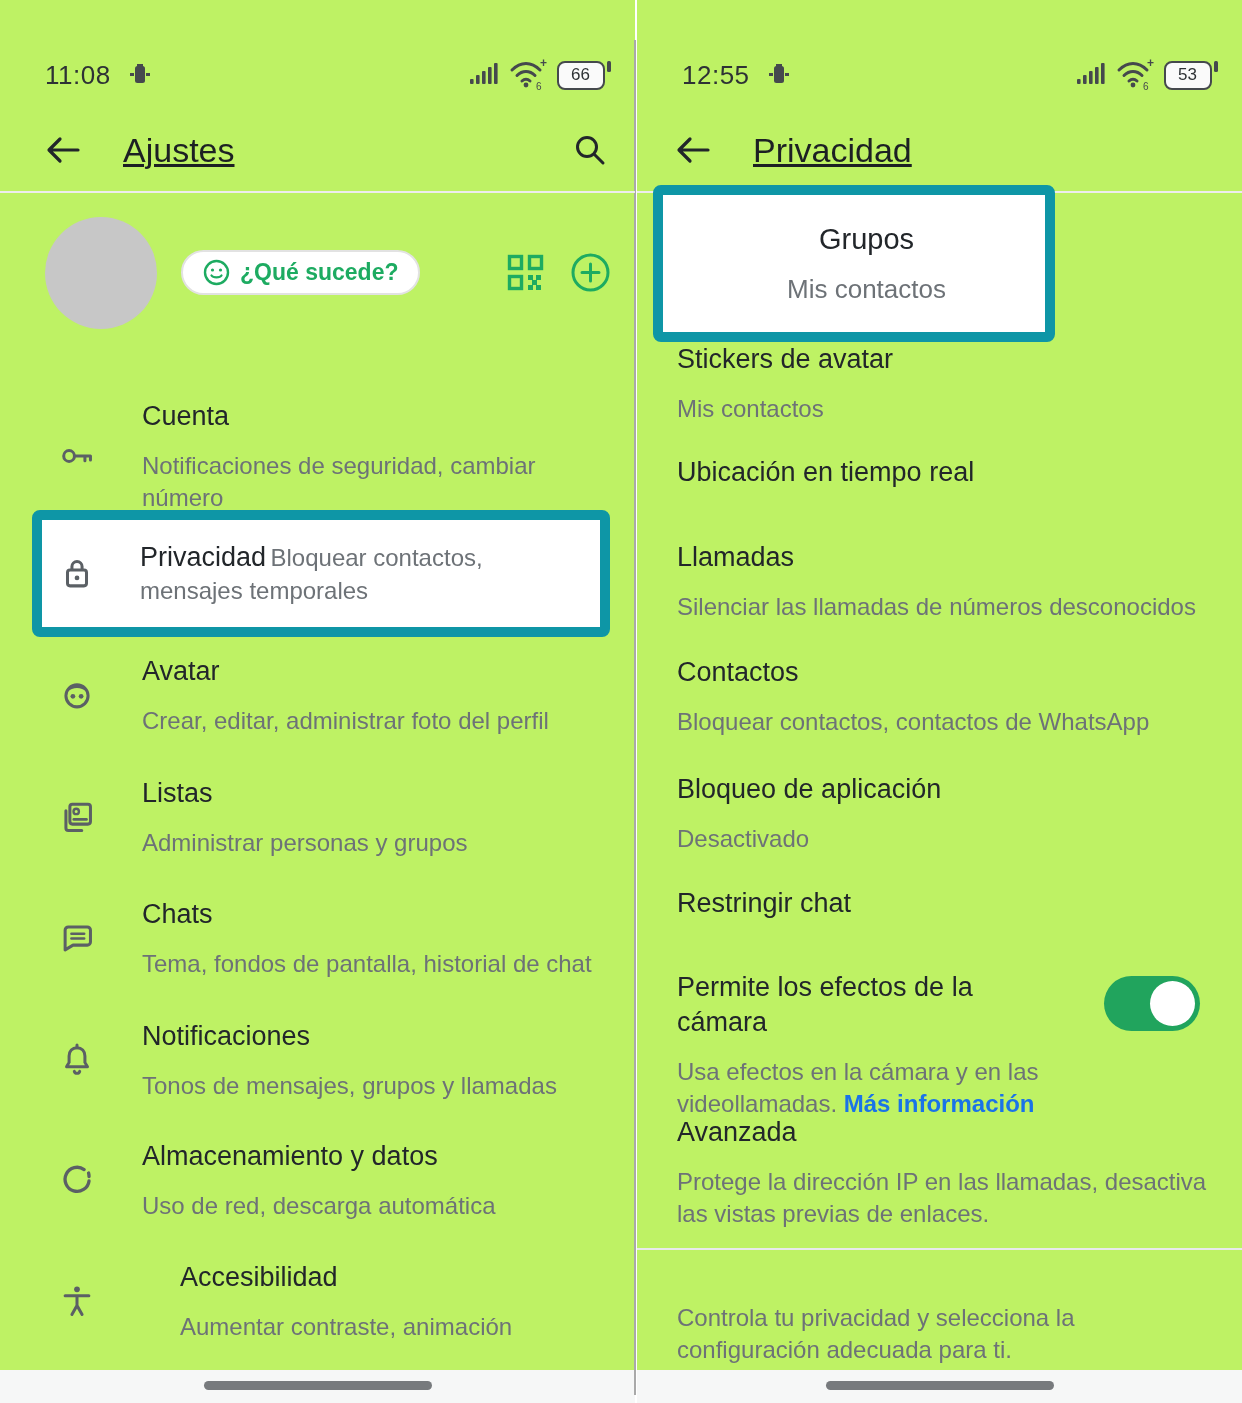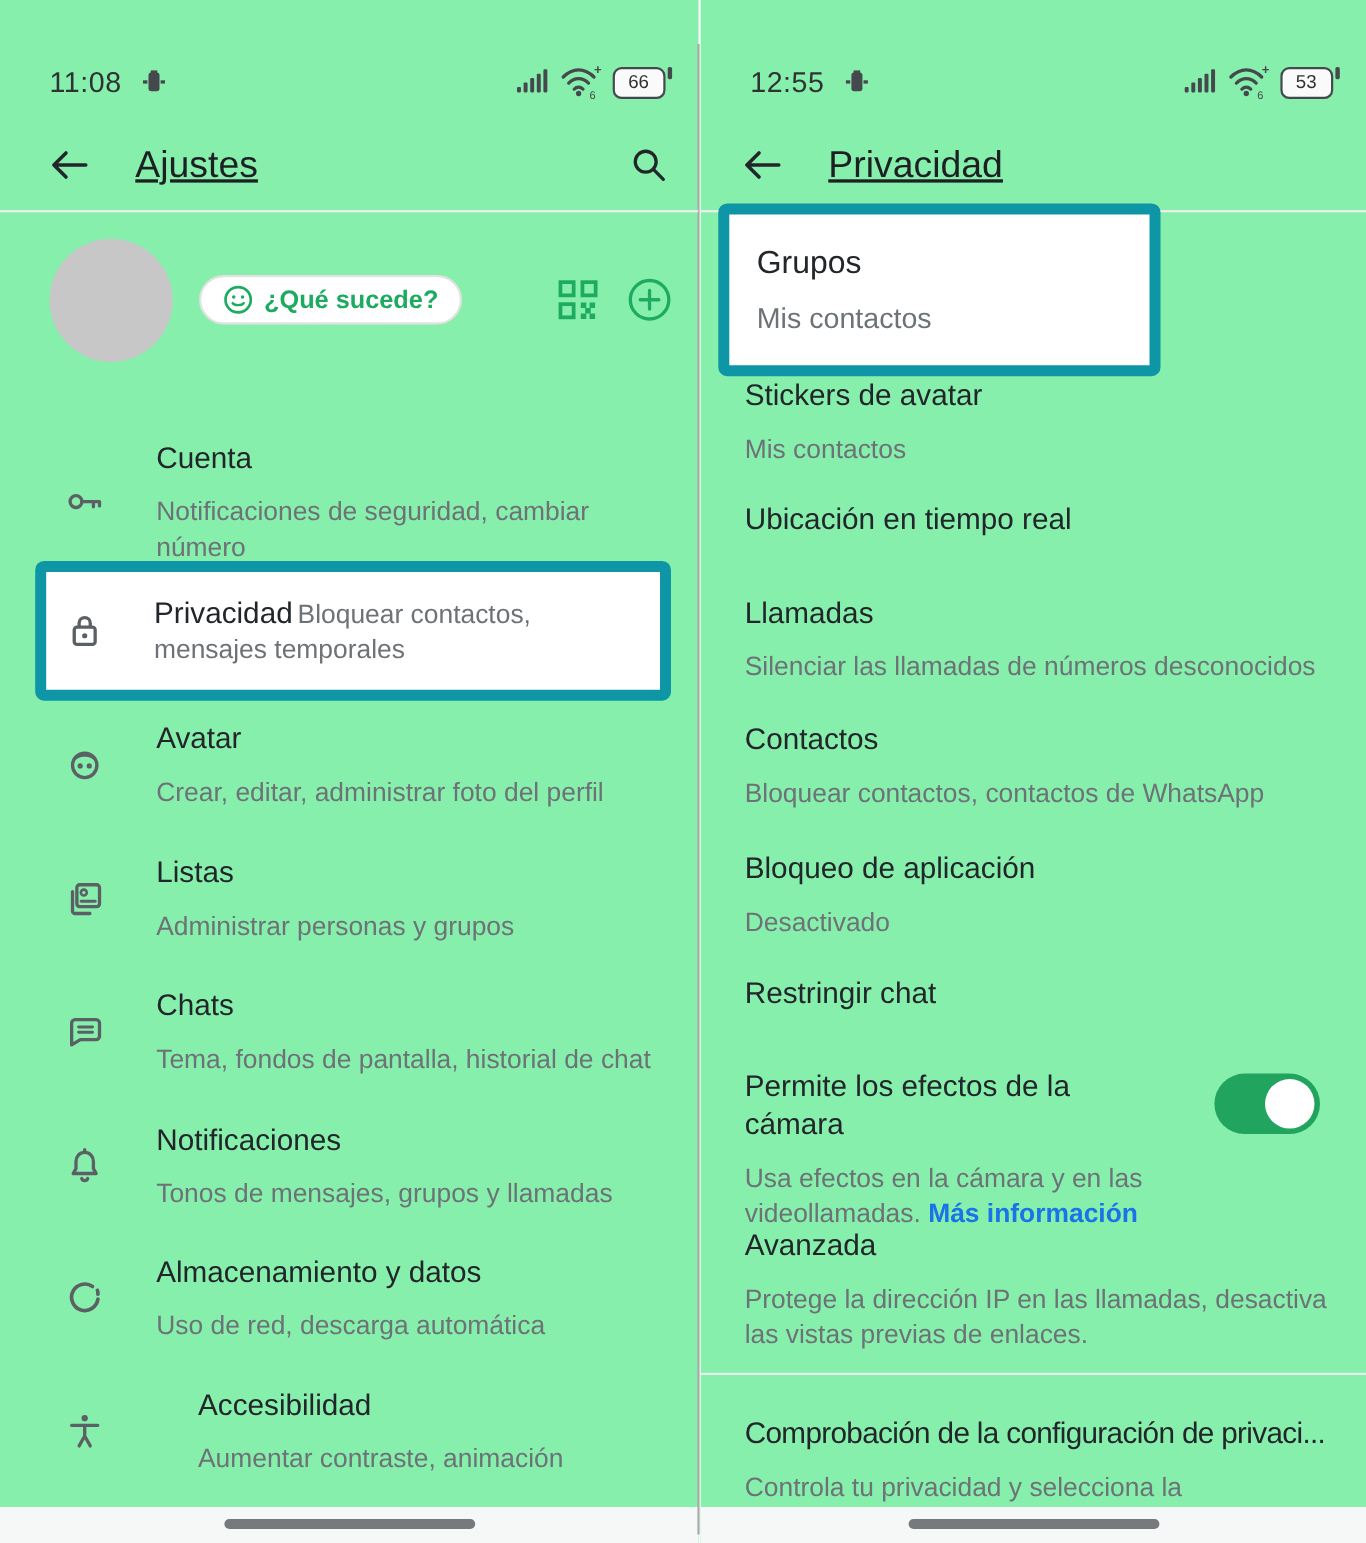--- a/index.html
+++ b/index.html
@@ -1,18 +1,18 @@
 <!DOCTYPE html>
 <html><head>
 <meta charset="utf-8">
 <style>
   html,body{margin:0;padding:0;background:#fff;}
   #screen{position:relative;width:1242px;height:1403px;background:#fff;overflow:hidden;
           font-family:"Liberation Sans", sans-serif;color:#22262a;}
-  .panel{position:absolute;top:0;bottom:0;overflow:hidden;background:#86efac;}
+  .panel{position:absolute;top:0;bottom:0;overflow:hidden;background:#bef264;}
   #panel-left{left:0;width:635px;}
   #panel-right{left:637px;width:605px;}
   #screens-divider{position:absolute;left:634px;top:40px;bottom:8px;width:2px;background:#a9a9a9;}
 
   
   .statusbar{position:absolute;top:58px;left:45px;right:24px;height:34px;display:flex;align-items:center;}
   .time{font-size:26px;color:#2e3235;letter-spacing:.5px;}
   .sb-right{margin-left:auto;display:flex;align-items:center;gap:10px;}
   .battery{display:flex;}
   .battery .shell{min-width:44px;height:25px;border:2.5px solid #45494d;border-radius:8px;
@@ -39,21 +39,21 @@
   .l-txt{max-width:452px;}
   .title{font-size:27px;line-height:35px;color:#22262a;}
   .sub{font-size:24px;line-height:32px;color:#6d7277;margin-top:16px;}
 
   
   .hl-box{position:absolute;border:10px solid #0e96a6;border-radius:8px;background:#fff;z-index:2;}
   #hl-left{left:32px;top:510px;width:558px;height:107px;display:flex;align-items:center;}
   #hl-left .icon-box{width:38px;margin-left:16px;flex:0 0 auto;display:flex;justify-content:center;}
   #hl-left .txt{margin-left:44px;}
   #hl-right{left:16px;top:185px;width:382px;height:137px;display:flex;flex-direction:column;justify-content:center;}
-  #hl-right .txt{margin-left:25px;}
+  #hl-right .txt{margin-left:25px;text-align:center;}
   #hl-right .title{font-size:29px;}
   #hl-right .sub{font-size:26px;}
 
   
   .r-row{position:absolute;left:40px;right:24px;display:flex;align-items:flex-start;}
   .r-txt{display:flex;flex-direction:column;max-width:545px;}
   .r-sub-narrow{max-width:385px;}
   .link{color:#1a73e8;font-weight:bold;}
   .tight{letter-spacing:-0.6px;white-space:nowrap;}
 
@@ -369,21 +369,20 @@
       <div class="r-txt">
         <span class="title">Avanzada</span>
         <span class="sub">Protege la dirección IP en las llamadas, desactiva las vistas previas de enlaces.</span>
       </div>
     </div>
 
     <div class="section-divider" style="top:1248px;"></div>
 
     <div class="r-row" style="top:1286px;">
       <div class="r-txt">
-        <span class="title tight">Comprobación de la configuración de privaci...</span>
         <span class="sub">Controla tu privacidad y selecciona la configuración adecuada para ti.</span>
       </div>
     </div>
 
     <div class="navstrip">
       <div class="homebar"></div>
     </div>
   </div>
 
   <div id="screens-divider"></div>

